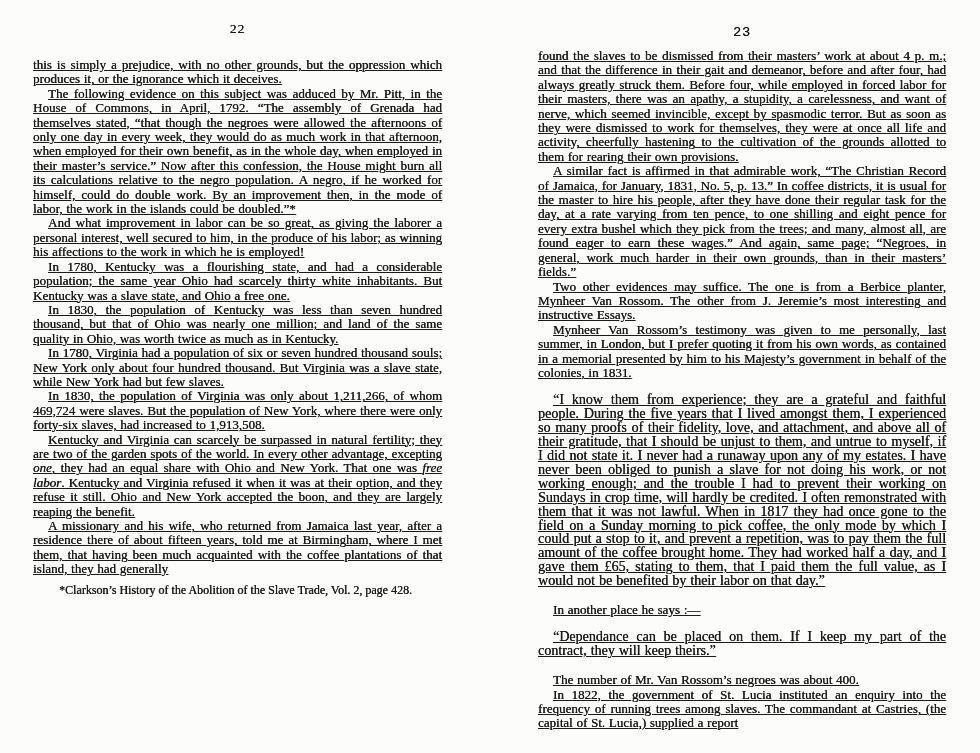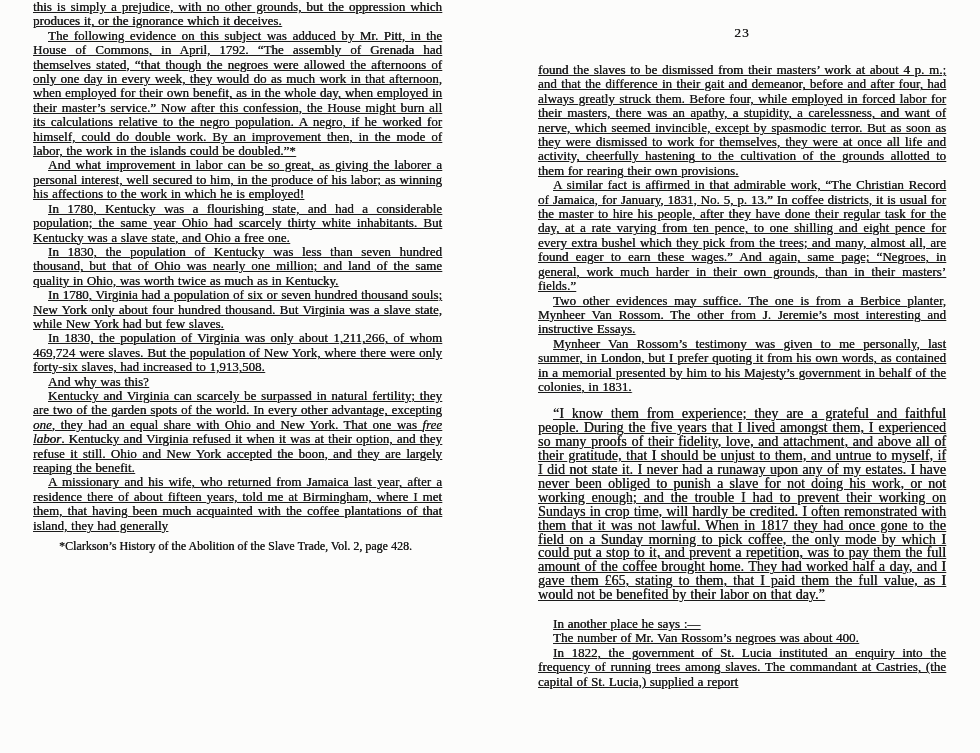--- a/index.html
+++ b/index.html
@@ -24,21 +24,21 @@
   .page-right { left: 538px; width: 408px; }
 
   .page-number {
     text-align: center;
     font-size: 13.5px;
     letter-spacing: 1px;
     margin: 0;
     text-shadow: 0.3px 0 0 currentColor;
   }
   .page-left  .page-number { margin-top: 21px; margin-bottom: 21px; }
-  .page-right .page-number { margin-top: 25px; margin-bottom: 22px; }
+  .page-right .page-number { margin-top: 25px; margin-bottom: 9px; font-family: Liberation Mono, monospace; }
 
   p.para {
     margin: 0;
     text-align: justify;
     font-size: 13px;
     line-height: 14.4px;
     text-shadow: 0.3px 0 0 currentColor;
     word-spacing: 0.5px;
     text-decoration: underline;
   }
@@ -58,42 +58,43 @@
     text-shadow: 0.3px 0 0 currentColor;
   }
   i { font-style: italic; }
 </style>
 </head>
 <body>
 
 <div class="spread">
 
   <div class="page page-left">
+    <p class="page-number">22</p>
     <div id="body-left">
         <p class="para body">this is simply a prejudice, with no other grounds, but the oppression which produces it, or the ignorance which it deceives.</p>
         <p class="para body indent">The following evidence on this subject was adduced by Mr. Pitt, in the House of Commons, in April, 1792.  “The assembly of Grenada had themselves stated, “that though the negroes were allowed the afternoons of only one day in every week, they would do as much work in that afternoon, when employed for their own benefit, as in the whole day, when employed in their master’s service.”  Now after this confession, the House might burn all its calculations relative to the negro population.  A negro, if he worked for himself, could do double work.  By an improvement then, in the mode of labor, the work in the islands could be doubled.”*</p>
         <p class="para body indent">And what improvement in labor can be so great, as giving the laborer a personal interest, well secured to him, in the produce of his labor; as winning his affections to the work in which he is employed!</p>
         <p class="para body indent">In 1780, Kentucky was a flourishing state, and had a considerable population; the same year Ohio had scarcely thirty white inhabitants.  But Kentucky was a slave state, and Ohio a free one.</p>
         <p class="para body indent">In 1830, the population of Kentucky was less than seven hundred thousand, but that of Ohio was nearly one million; and land of the same quality in Ohio, was worth twice as much as in Kentucky.</p>
         <p class="para body indent">In 1780, Virginia had a population of six or seven hundred thousand souls; New York only about four hundred thousand. But Virginia was a slave state, while New York had but few slaves.</p>
         <p class="para body indent">In 1830, the population of Virginia was only about 1,211,266, of whom 469,724 were slaves.  But the population of New York, where there were only forty-six slaves, had increased to 1,913,508.</p>
-        <p class="para body indent">And why was this?</p>
         <p class="para body indent">Kentucky and Virginia can scarcely be surpassed in natural fertility; they are two of the garden spots of the world.  In every other advantage, excepting <i>one</i>, they had an equal share with Ohio and New York.  That one was <i>free labor</i>.  Kentucky and Virginia refused it when it was at their option, and they refuse it still.  Ohio and New York accepted the boon, and they are largely reaping the benefit.</p>
         <p class="para body indent">A missionary and his wife, who returned from Jamaica last year, after a residence there of about fifteen years, told me at Birmingham, where I met them, that having been much acquainted with the coffee plantations of that island, they had generally</p>
       </div>
     <p class="footnote">*Clarkson’s History of the Abolition of the Slave Trade, Vol. 2, page 428.</p>
   </div>
 
   <div class="page page-right">
     <p class="page-number">23</p>
     <div id="body-right">
         <p class="para body">found the slaves to be dismissed from their masters’ work at about 4 p. m.; and that the difference in their gait and demeanor, before and after four, had always greatly struck them. Before four, while employed in forced labor for their masters, there was an apathy, a stupidity, a carelessness, and want of nerve, which seemed invincible, except by spasmodic terror. But as soon as they were dismissed to work for themselves, they were at once all life and activity, cheerfully hastening to the cultivation of the grounds allotted to them for rearing their own provisions.</p>
         <p class="para body indent">A similar fact is affirmed in that admirable work, “The Christian Record of Jamaica, for January, 1831, No. 5, p. 13.”  In coffee districts, it is usual for the master to hire his people, after they have done their regular task for the day, at a rate varying from ten pence, to one shilling and eight pence for every extra bushel which they pick from the trees; and many, almost all, are found eager to earn these wages.”  And again, same page; “Negroes, in general, work much harder in their own grounds, than in their masters’ fields.”</p>
         <p class="para body indent">Two other evidences may suffice.  The one is from a Berbice planter, Mynheer Van Rossom.  The other from J. Jeremie’s most interesting and instructive Essays.</p>
         <p class="para body indent">Mynheer Van Rossom’s testimony was given to me personally, last summer, in London, but I prefer quoting it from his own words, as contained in a memorial presented by him to his Majesty’s government in behalf of the colonies, in 1831.</p>
         <p class="para quote indent">“I know them from experience;  they are a grateful and faithful people.  During the five years that I lived amongst them, I experienced so many proofs of their fidelity, love, and attachment, and above all of their gratitude, that I should be unjust to them, and untrue to myself, if I did not state it.  I never had a runaway upon any of my estates. I have never been obliged to punish a slave for not doing his work, or not working enough; and the trouble I had to prevent their working on Sundays in crop time, will hardly be credited.  I often remonstrated with them that it was not lawful.  When in 1817 they had once gone to the field on a Sunday morning to pick coffee, the only mode by which I could put a stop to it, and prevent a repetition, was to pay them the full amount of the coffee brought home.  They had worked half a day, and I gave them £65, stating to them, that I paid them the full value, as I would not be benefited by their labor on that day.”</p>
         <p class="para body indent">In another place he says :—</p>
+        <p class="para quote indent">“Dependance can be placed on them.  If I keep my part of the contract, they will keep theirs.”</p>
         <p class="para body indent">The number of Mr. Van Rossom’s negroes was about 400.</p>
         <p class="para body indent">In 1822, the government of St. Lucia instituted an enquiry into the frequency of running trees among slaves.  The commandant at Castries, (the capital of St. Lucia,) supplied a report</p>
       </div>
   </div>
 
 </div>
 
 </body></html>

